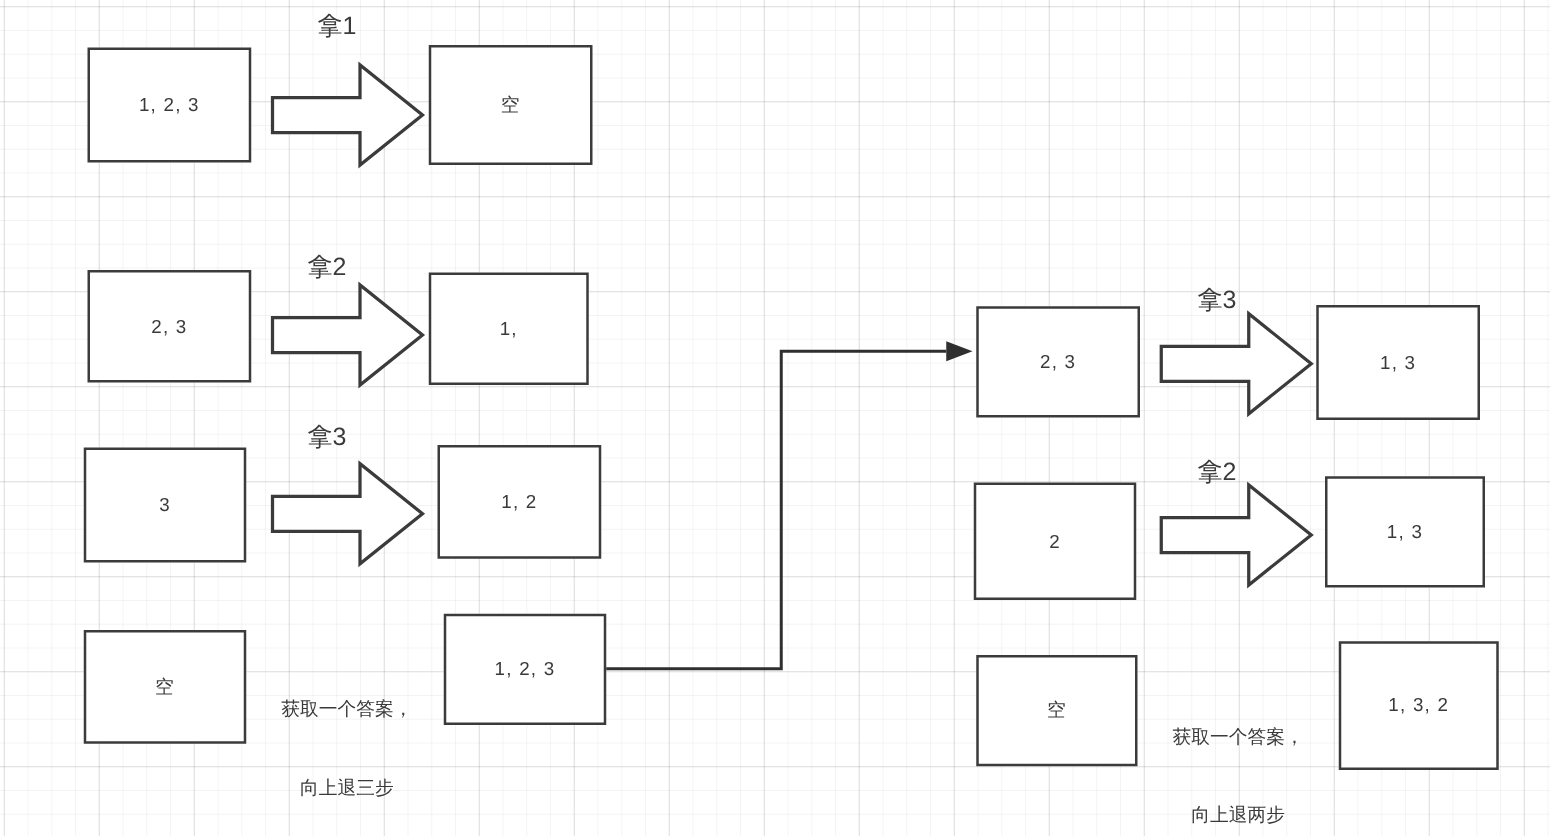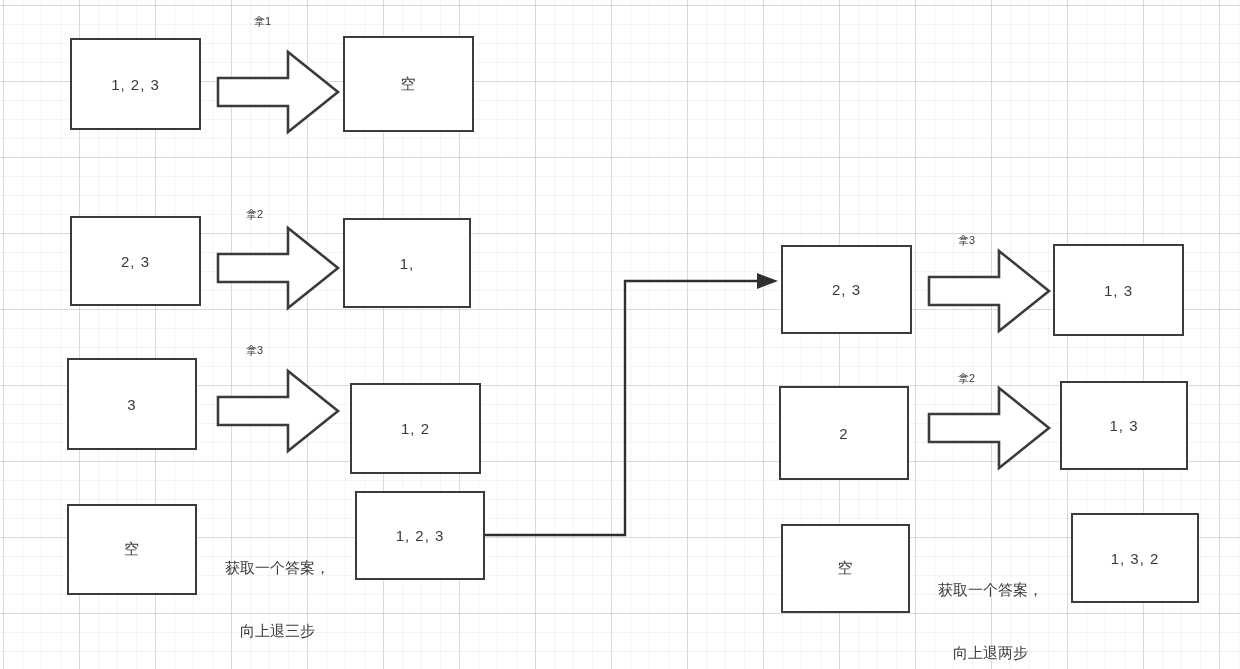--- a/index.html
+++ b/index.html
@@ -36,21 +36,21 @@
     font-family: "Liberation Sans", "DejaVu Sans", sans-serif;
     white-space: pre;
   }
   .arrow-svg {
     position: absolute;
     overflow: visible;
   }
   .arrow-label {
     position: absolute;
     color: #3a3a3a;
-    font-size: 11px;
+    font-size: 20px;
     line-height: 16px;
     white-space: pre;
     font-family: "Liberation Sans", "DejaVu Sans", sans-serif;
   }
   .note {
     position: absolute;
     color: #3a3a3a;
     font-size: 15px;
     line-height: 21px;
     text-align: center;
@@ -89,21 +89,21 @@
   <div class="box" style="left:343px; top:218px; width:128px; height:90px;">1,</div>
 
   <div class="box" style="left:67px; top:358px; width:130px; height:92px;">3</div>
 
   <svg class="arrow-svg" style="left:216px; top:365px;" width="125" height="92" viewBox="0 0 125 92">
     <polygon points="2,32 72,32 72,6 122,46 72,86 72,60 2,60" fill="#ffffff" stroke="#3b3b3b" stroke-width="2.6" stroke-linejoin="miter"></polygon>
   </svg>
 
   <div class="arrow-label" style="left:246px; top:342px;">拿3</div>
 
-  <div class="box" style="left:350px; top:383px; width:131px; height:91px;">1, 2</div>
+  <div class="box" style="left:350px; top:356px; width:131px; height:91px;">1, 2</div>
 
   <div class="box" style="left:67px; top:504px; width:130px; height:91px;">空</div>
 
   <div class="note" style="left:205px; top:515px; width:145px;">
     <div>获取一个答案，</div>
     <div>向上退三步</div>
   </div>
 
   <div class="box" style="left:355px; top:491px; width:130px; height:89px;">1, 2, 3</div>
 
@@ -132,15 +132,15 @@
 
   <div class="box" style="left:1060px; top:381px; width:128px; height:89px;">1, 3</div>
 
   <div class="box" style="left:781px; top:524px; width:129px; height:89px;">空</div>
 
   <div class="note" style="left:918px; top:537px; width:145px;">
     <div>获取一个答案，</div>
     <div>向上退两步</div>
   </div>
 
-  <div class="box" style="left:1071px; top:513px; width:128px; height:90px;text-align:center;">1, 3, 2</div>
+  <div class="box" style="left:1071px; top:513px; width:128px; height:103px;text-align:center;">1, 3, 2</div>
 
 </div>
 
 </body></html>

